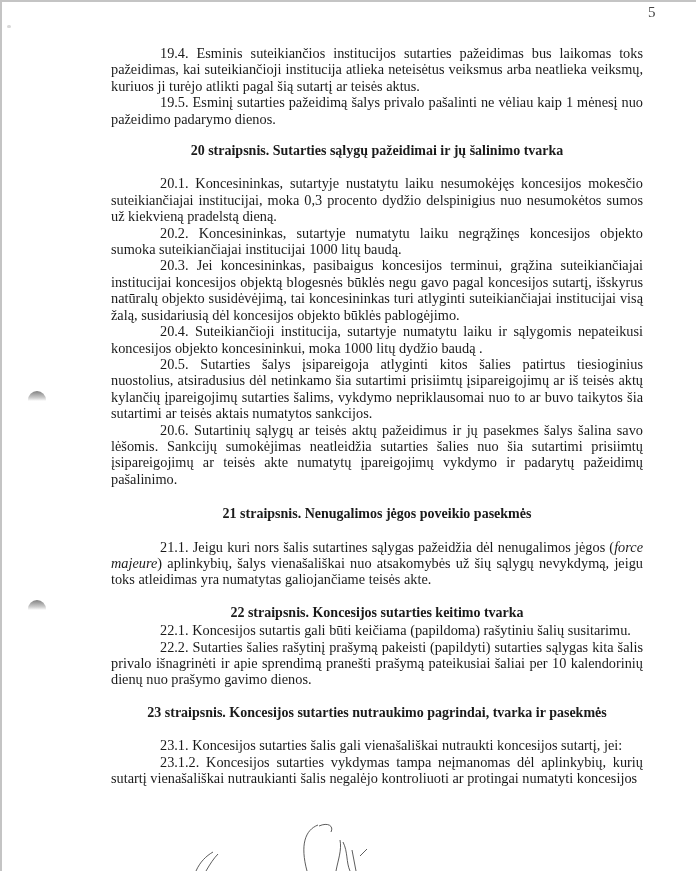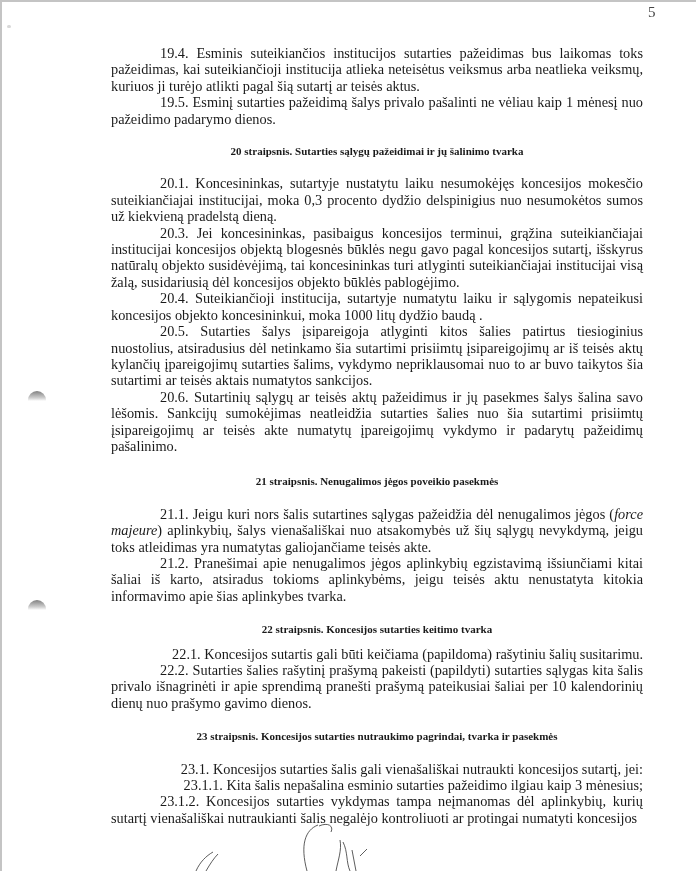--- a/index.html
+++ b/index.html
@@ -34,27 +34,27 @@
   }
 
   .content {
     position: absolute; left: 111px; top: 45px; width: 532px;
     font-size: 14.3px; line-height: 16.4px;
   }
   .para {
     margin: 0; text-align: justify; text-indent: 49px;
   }
   .heading {
-    margin: 0; text-align: center; font-weight: bold; font-size: 11px;
+    margin: 0; text-align: center; font-weight: bold; font-size: 14px;
   }
   .h20 { margin-top: 16px; margin-bottom: 16px; }
   .h21 { margin-top: 19px; margin-bottom: 16px; }
-  .h22 { margin-top: 17px; margin-bottom: 8px; }
+  .h22 { margin-top: 17px; margin-bottom: 1px; }
   .h23 { margin-top: 17px; margin-bottom: 16px; font-family: Liberation Serif, serif; }
-  .indent-only { text-align: right; text-indent: 49px; }
+  .indent-only { text-align: left; text-indent: 49px; }
 
   .signature {
     position: absolute; left: 0; top: 0; width: 696px; height: 871px; pointer-events: none;
   }
 </style>
 </head>
 <body>
 
 <div class="scan-border-top"></div>
 <div class="scan-border-left"></div>
@@ -67,42 +67,41 @@
 <div class="content">
 
   <section>
     <p class="para">19.4. Esminis suteikiančios institucijos sutarties pažeidimas bus laikomas toks pažeidimas, kai suteikiančioji institucija atlieka neteisėtus veiksmus arba neatlieka veiksmų, kuriuos ji turėjo atlikti pagal šią sutartį ar teisės aktus.</p>
     <p class="para">19.5. Esminį sutarties pažeidimą šalys privalo pašalinti ne vėliau kaip 1 mėnesį nuo pažeidimo padarymo dienos.</p>
   </section>
 
   <section>
     <h2 class="heading h20">20 straipsnis. Sutarties sąlygų pažeidimai ir jų šalinimo tvarka</h2>
     <p class="para">20.1. Koncesininkas, sutartyje nustatytu laiku nesumokėjęs koncesijos mokesčio suteikiančiajai institucijai, moka 0,3 procento dydžio delspinigius nuo nesumokėtos sumos už kiekvieną pradelstą dieną.</p>
+    <p class="para">20.2. Koncesininkas, sutartyje numatytu laiku negrąžinęs koncesijos objekto sumoka suteikiančiajai institucijai 1000 litų baudą.</p>
     <p class="para">20.3. Jei koncesininkas, pasibaigus koncesijos terminui, grąžina suteikiančiajai institucijai koncesijos objektą blogesnės būklės negu gavo pagal koncesijos sutartį, išskyrus natūralų objekto susidėvėjimą, tai koncesininkas turi atlyginti suteikiančiajai institucijai visą žalą, susidariusią dėl koncesijos objekto būklės pablogėjimo.</p>
     <p class="para">20.4. Suteikiančioji institucija, sutartyje numatytu laiku ir sąlygomis nepateikusi koncesijos objekto koncesininkui, moka 1000 litų dydžio baudą .</p>
     <p class="para">20.5. Sutarties šalys įsipareigoja atlyginti kitos šalies patirtus tiesioginius nuostolius, atsiradusius dėl netinkamo šia sutartimi prisiimtų įsipareigojimų ar iš teisės aktų kylančių įpareigojimų sutarties šalims, vykdymo nepriklausomai nuo to ar buvo taikytos šia sutartimi ar teisės aktais numatytos sankcijos.</p>
     <p class="para">20.6. Sutartinių sąlygų ar teisės aktų pažeidimus ir jų pasekmes šalys šalina savo lėšomis. Sankcijų sumokėjimas neatleidžia sutarties šalies nuo šia sutartimi prisiimtų įsipareigojimų ar teisės akte numatytų įpareigojimų vykdymo ir padarytų pažeidimų pašalinimo.</p>
   </section>
 
   <section>
     <h2 class="heading h21">21 straipsnis. Nenugalimos jėgos poveikio pasekmės</h2>
     <p class="para"><span>21.1. Jeigu kuri nors šalis sutartines sąlygas pažeidžia dėl nenugalimos jėgos (</span><em>force majeure</em><span>) aplinkybių, šalys vienašališkai nuo atsakomybės už šių sąlygų nevykdymą, jeigu toks atleidimas yra numatytas galiojančiame teisės akte.</span></p>
-    <p class="para">21.2. Pranešimai apie nenugalimos jėgos aplinkybių egzistavimą išsiunčiami kitai šaliai iš karto, atsiradus tokioms aplinkybėms, jeigu teisės aktu nenustatyta kitokia informavimo apie šias aplinkybes tvarka.</p>
   </section>
 
   <section>
     <h2 class="heading h22">22 straipsnis. Koncesijos sutarties keitimo tvarka</h2>
     <p class="para indent-only">22.1. Koncesijos sutartis gali būti keičiama (papildoma) rašytiniu šalių susitarimu.</p>
     <p class="para">22.2. Sutarties šalies rašytinį prašymą pakeisti (papildyti) sutarties sąlygas kita šalis privalo išnagrinėti ir apie sprendimą pranešti prašymą pateikusiai šaliai per 10 kalendorinių dienų nuo prašymo gavimo dienos.</p>
   </section>
 
   <section>
     <h2 class="heading h23">23 straipsnis. Koncesijos sutarties nutraukimo pagrindai, tvarka ir pasekmės</h2>
     <p class="para indent-only">23.1. Koncesijos sutarties šalis gali vienašališkai nutraukti koncesijos sutartį, jei:</p>
-    <p class="para indent-only">23.1.1. Kita šalis nepašalina esminio sutarties pažeidimo ilgiau kaip 3 mėnesius;</p>
     <p class="para">23.1.2. Koncesijos sutarties vykdymas tampa neįmanomas dėl aplinkybių, kurių sutartį vienašališkai nutraukianti šalis negalėjo kontroliuoti ar protingai numatyti koncesijos</p>
   </section>
 </div>
 
 <svg class="signature" viewBox="0 0 696 871" xmlns="http://www.w3.org/2000/svg">
   <path d="M196 871 C 200 862, 206 856, 213 852 M206 871 C 210 864, 214 858, 218 854" stroke="#333" stroke-width="0.8" fill="none"></path>
   <path d="M318 825 C 305 830, 300 845, 307 871 M340 840 C 342 850, 338 860, 336 871 M343 842 C 348 852, 346 862, 350 871 M352 850 L 356 871" stroke="#333" stroke-width="0.8" fill="none"></path>
   <path d="M360 856 L 367 849 M319 826 C 328 822, 334 826, 331 832" stroke="#333" stroke-width="0.8" fill="none"></path>
 </svg>
 

